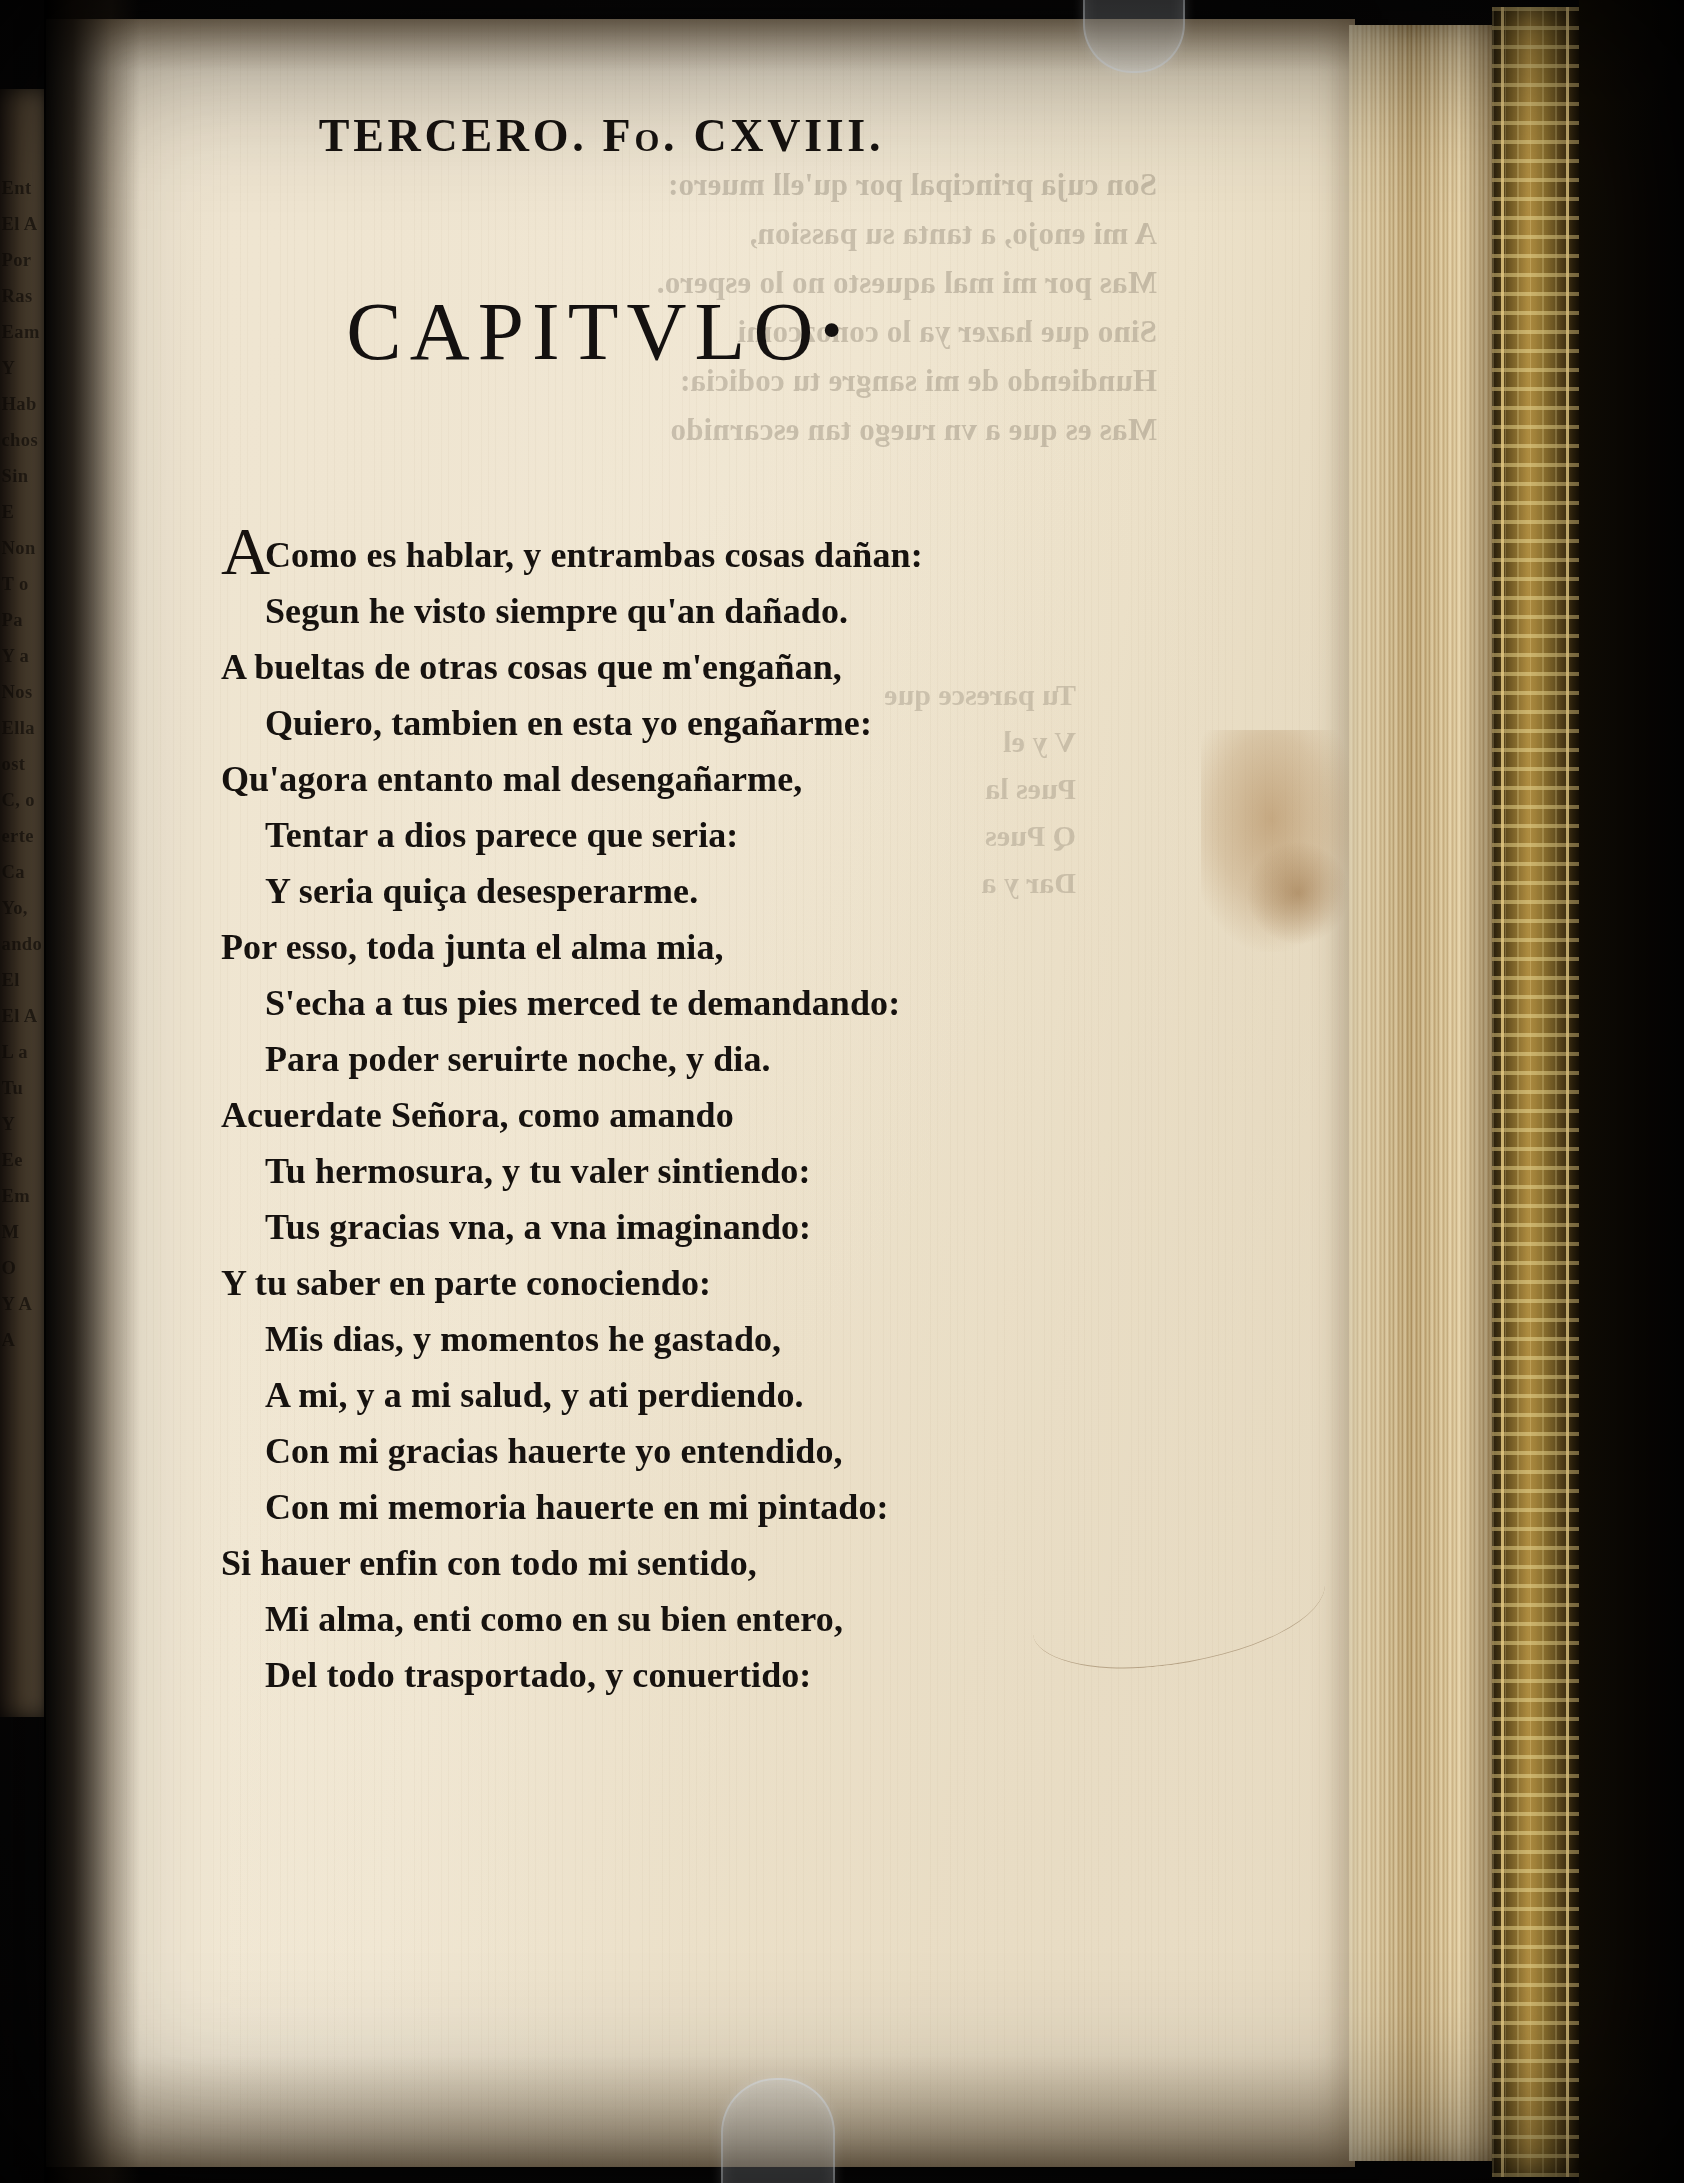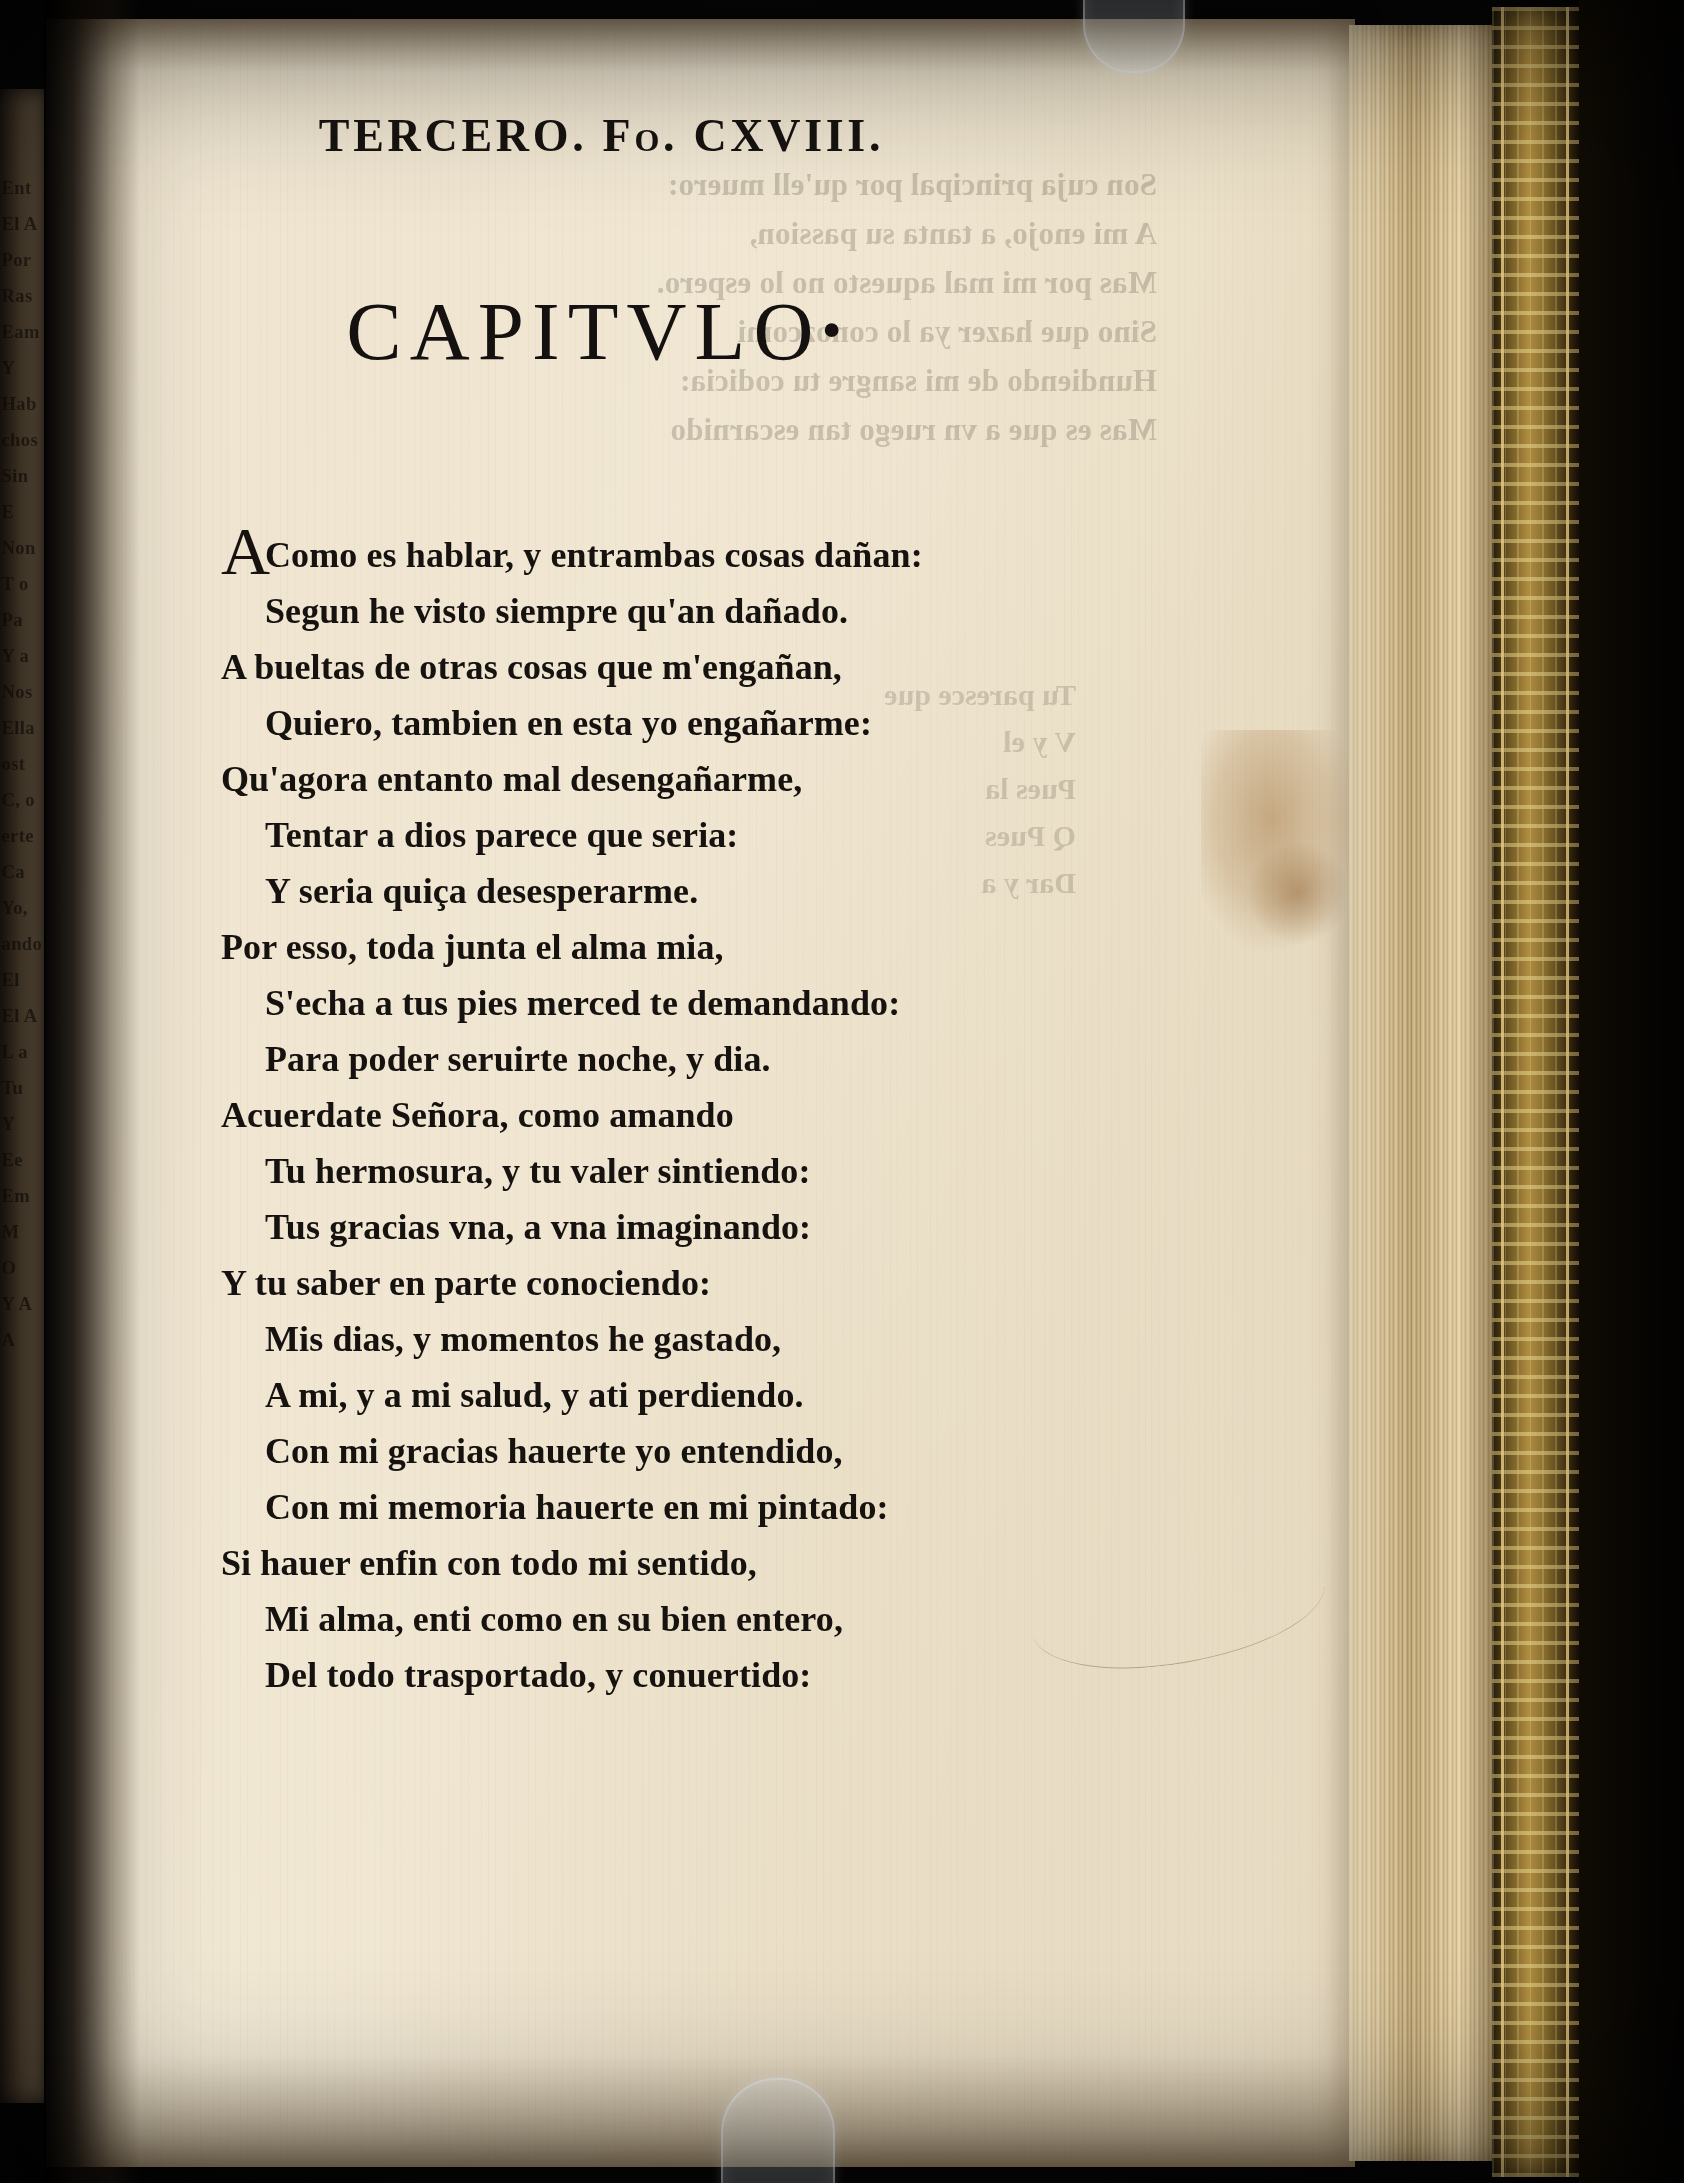--- a/index.html
+++ b/index.html
@@ -28,21 +28,21 @@
     background:
       radial-gradient(ellipse at 45% 45%, #191616 0%, #0a0909 60%, #050404 100%);
   }
 
   
   .facing-page {
     position: absolute;
     left: 0px;
     top: 89px;
     width: 58px;
-    height: 2014px;
+    height: 1628px;
     background: linear-gradient(90deg, #2a2018 0%, #5c4c38 35%, #7d6a51 70%, #6b5a44 100%);
     box-shadow: inset -10.4px 0 21px rgba(0,0,0,0.75);
     overflow: hidden;
   }
   .facing-text {
     position: absolute;
     left: 1.5px;
     top: 81px;
     width: 56px;
     color: #120d08;

